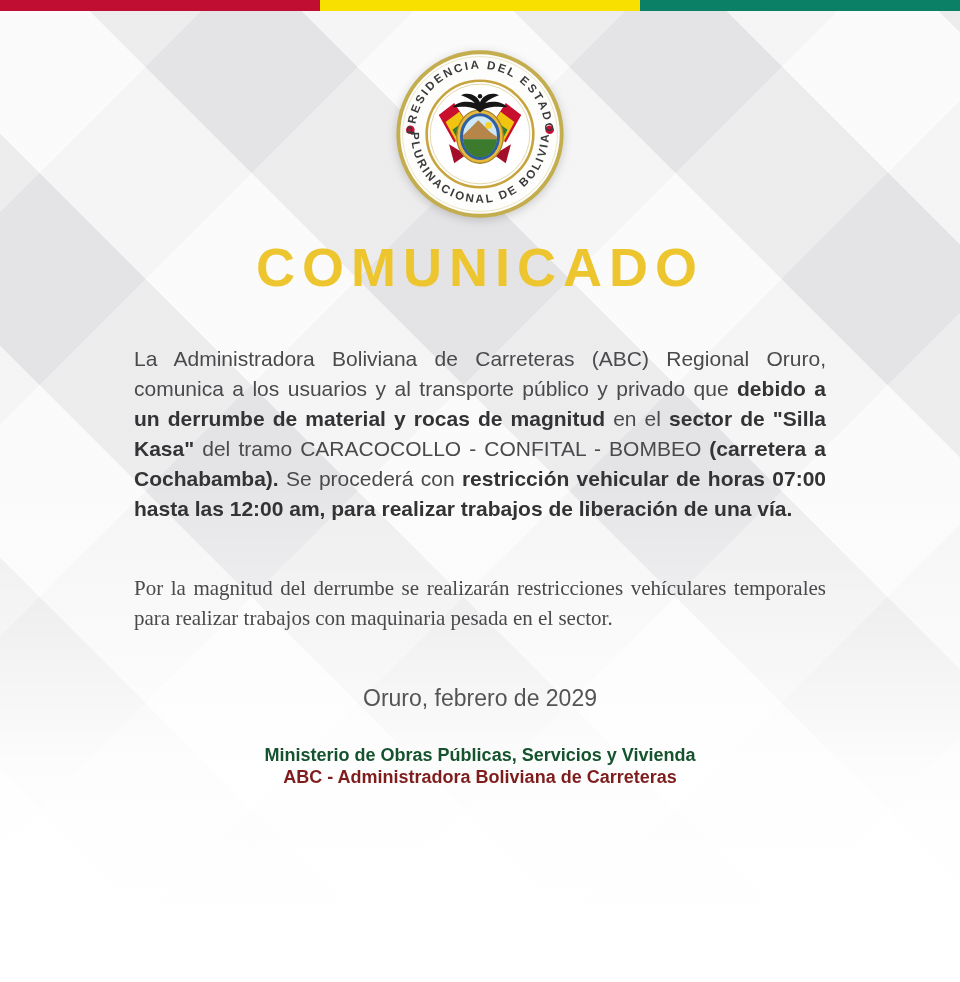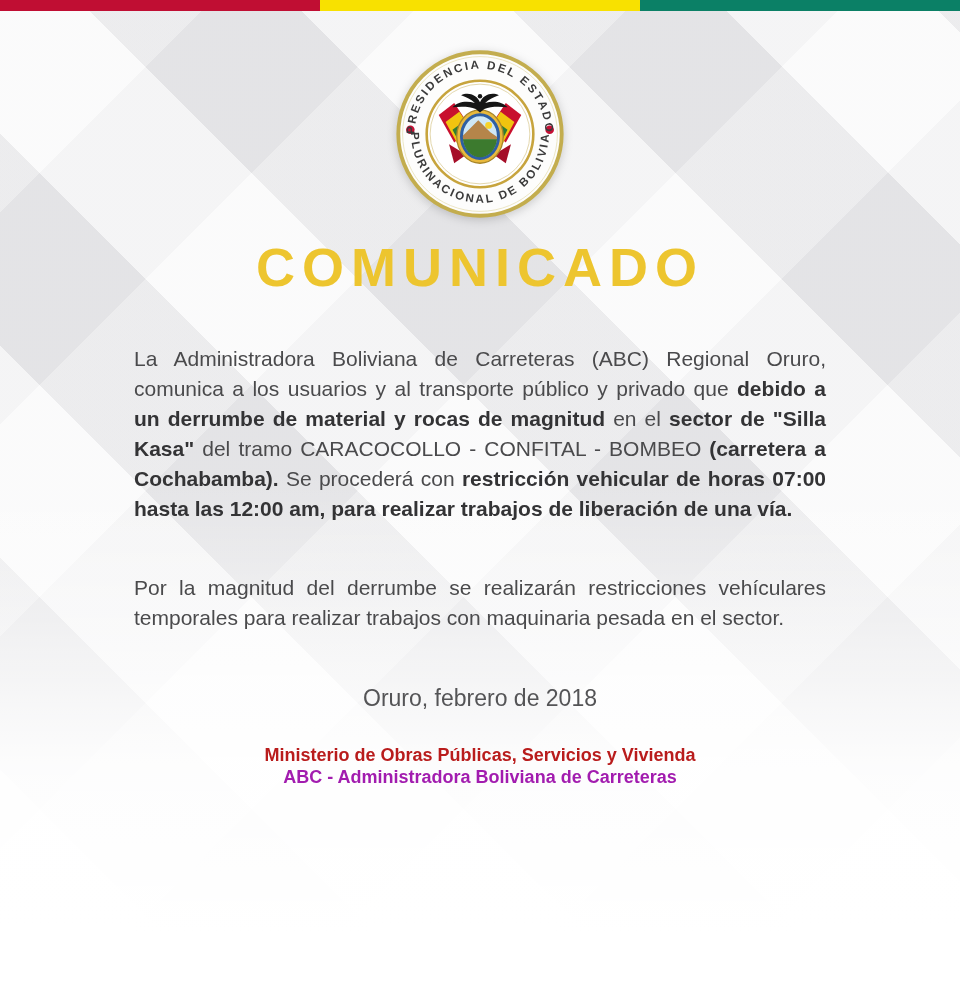--- a/index.html
+++ b/index.html
@@ -65,42 +65,42 @@
     color: #edc52f;
   }
   .body-text {
     margin-top: 46px;
     color: #4a4a4c;
     font-size: 21px;
     line-height: 30px;
     text-align: justify;
   }
   .para { margin: 16px; }
-  .para + .para { margin-top: 49px; }
+  .para + .para { margin-top: 49px; font-family: Liberation Serif, serif; }
   .para .b { font-weight: bold; color: #333335; }
   .date-line {
     margin-top: 52px;
     text-align: center;
     font-size: 23px;
     color: #545456;
   }
   .footer {
     margin-top: 32px;
     text-align: center;
     line-height: 22px;
   }
   .footer-ministry {
     font-size: 18px;
     font-weight: bold;
-    color: #b91c1c;
+    color: #14532d;
   }
   .footer-abc {
     font-size: 18px;
     font-weight: bold;
-    color: #a21caf;
+    color: #7f1d1d;
   }
 </style>
 </head>
 <body>
 
 <div class="page">
   <div class="bg-pattern"></div>
 
   <div class="flag-bar">
     <div class="flag-seg" style="background: rgb(192, 14, 51);"></div>
@@ -163,21 +163,21 @@
       </svg>
     </div>
 
     <h1 class="page-title" style="color: rgb(237, 197, 47);">COMUNICADO</h1>
 
     <div class="body-text">
       <p class="para"><span>La Administradora Boliviana de Carreteras (ABC) Regional Oruro, comunica a los usuarios y al transporte público y privado que </span><span class="b">debido a un derrumbe de material y rocas de magnitud</span><span> en el </span><span class="b">sector de "Silla Kasa"</span><span> del tramo CARACOCOLLO - CONFITAL - BOMBEO </span><span class="b">(carretera a Cochabamba).</span><span> Se procederá con </span><span class="b">restricción vehicular de horas 07:00 hasta las 12:00 am, para realizar trabajos de liberación de una vía.</span></p>
       <p class="para"><span>Por la magnitud del derrumbe se realizarán restricciones vehículares temporales para realizar trabajos con maquinaria pesada en el sector.</span></p>
     </div>
 
-    <div class="date-line">Oruro, febrero de 2018</div>
+    <div class="date-line">Oruro, febrero de 2029</div>
 
     <div class="footer">
       <div class="footer-ministry">Ministerio de Obras Públicas, Servicios y Vivienda</div>
       <div class="footer-abc">ABC - Administradora Boliviana de Carreteras</div>
     </div>
 
   </div>
 </div>
 
 </body></html>

